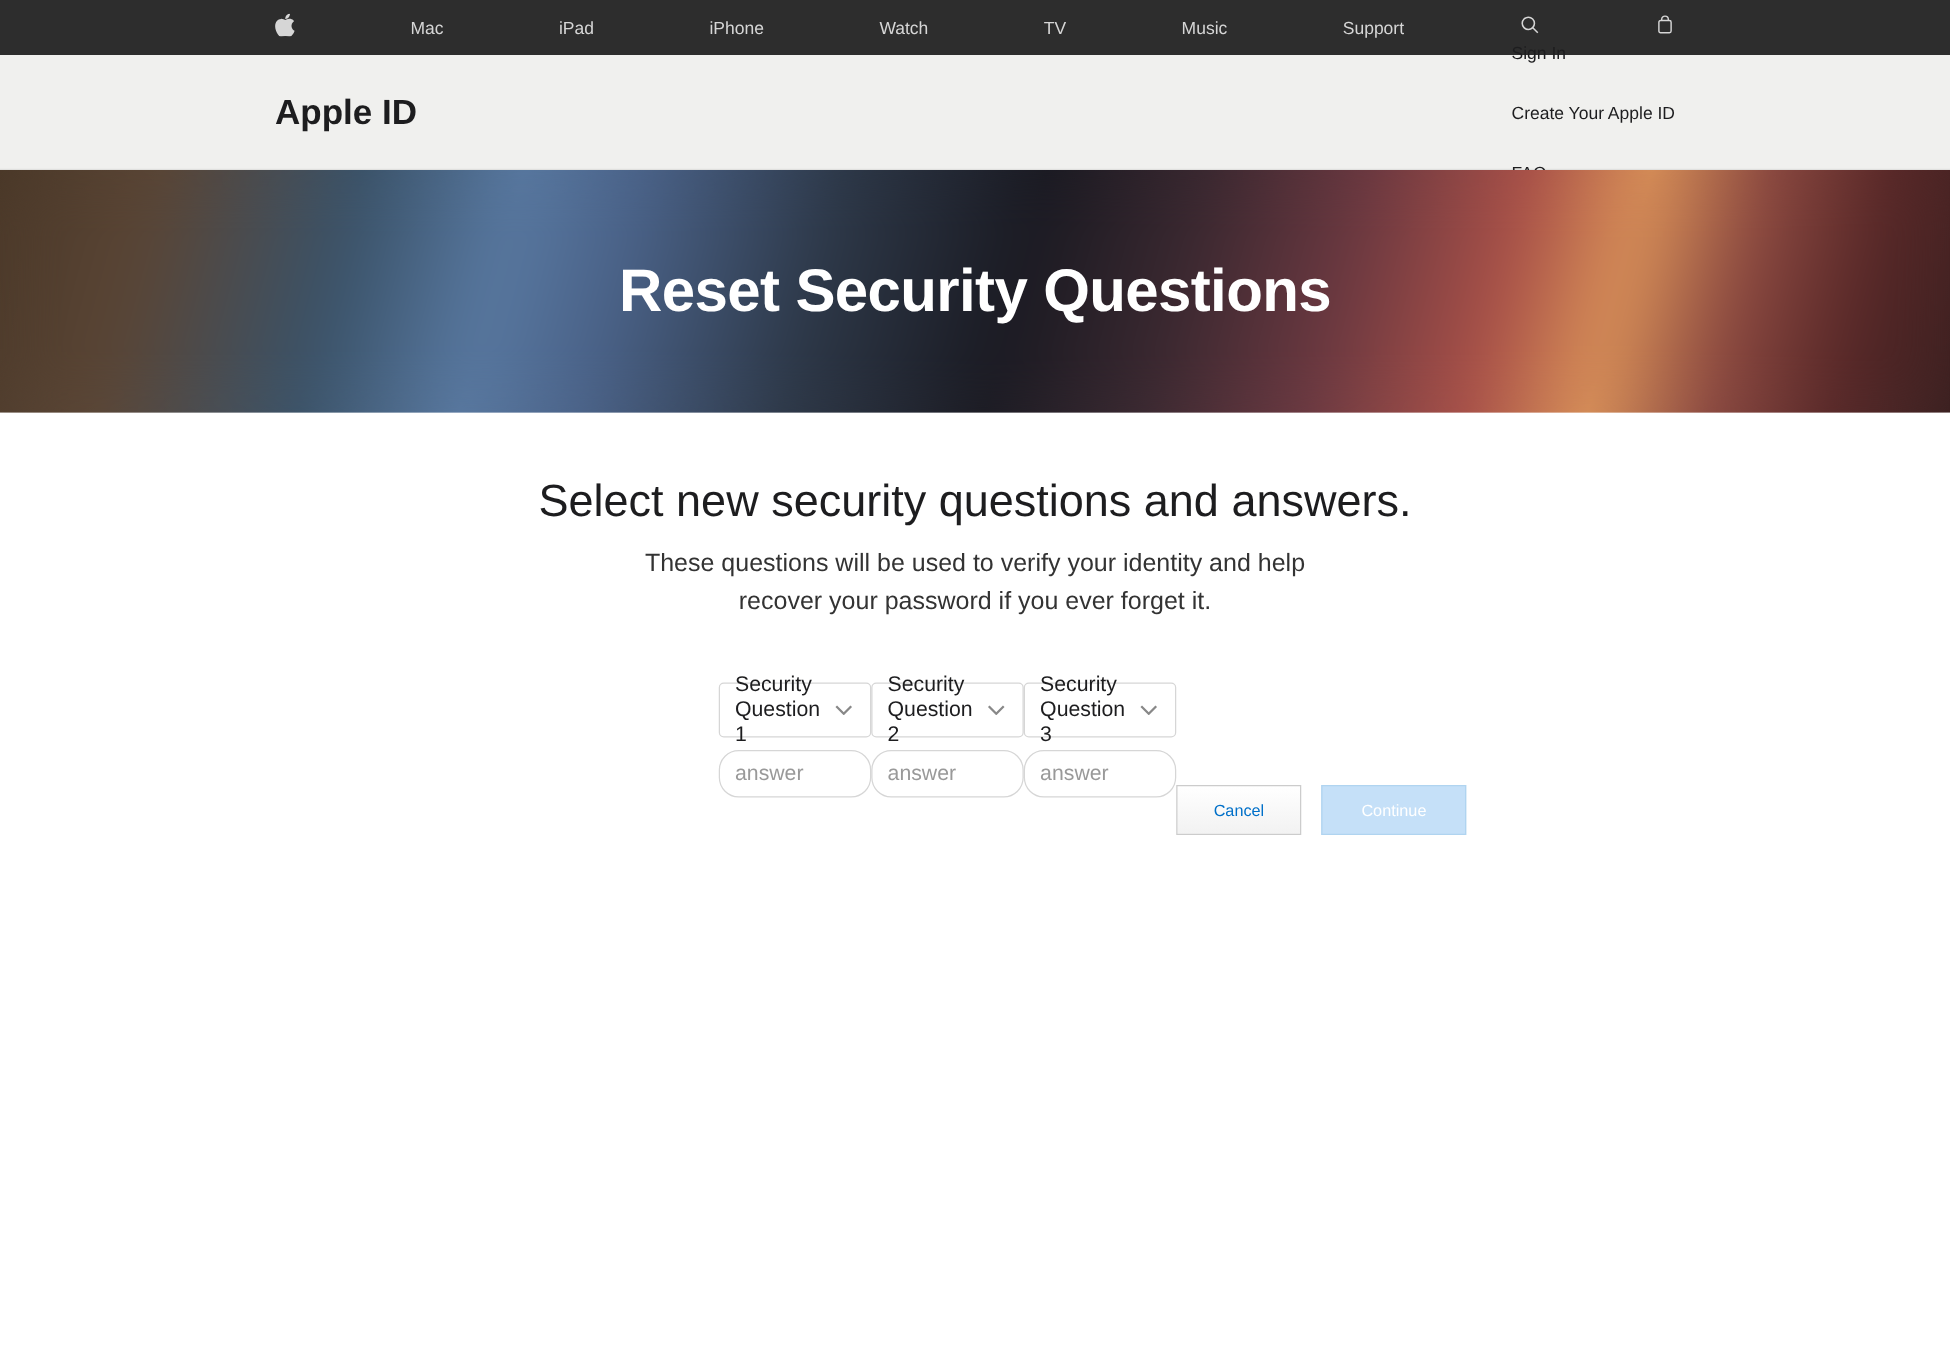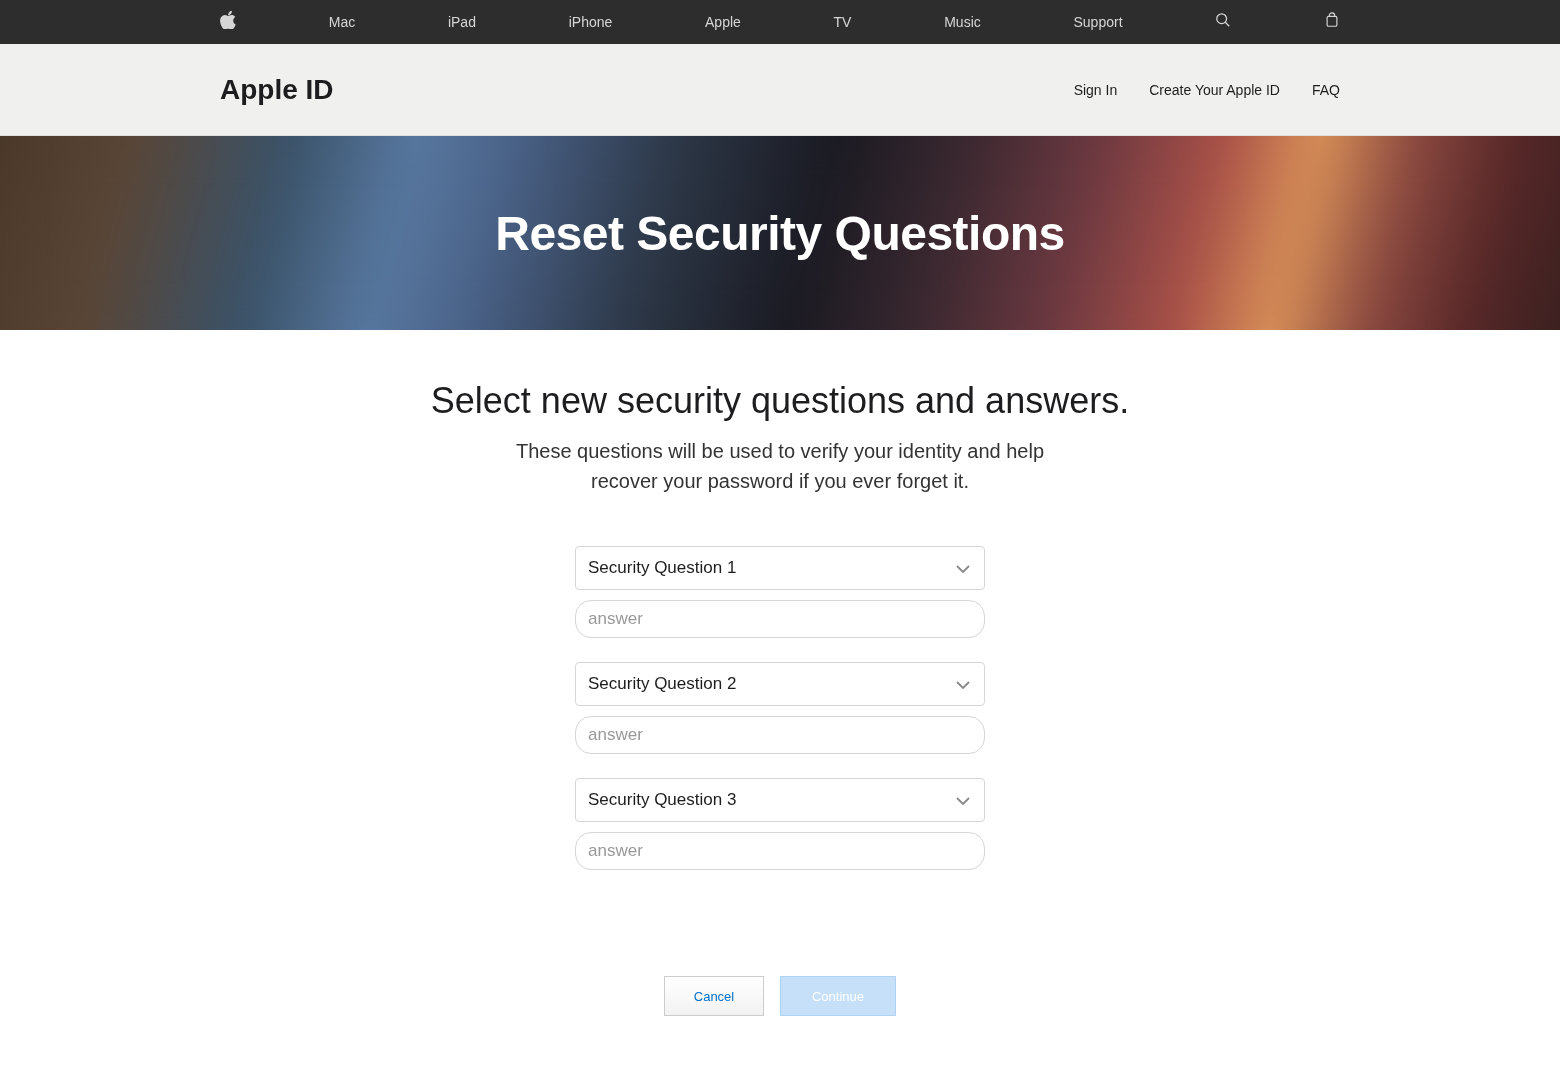--- a/index.html
+++ b/index.html
@@ -65,20 +65,21 @@
       margin: 0 auto;
     }
     .brand-title {
       font-size: 28px;
       font-weight: 600;
       color: #1d1d1f;
     }
     .sub-nav-links {
       display: flex;
       gap: 32px;
+      flex-direction: column;
     }
     .sub-nav-link {
       font-size: 14px;
       color: #1d1d1f;
       cursor: pointer;
     }
     .hero {
       height: 194px;
       display: flex;
       align-items: center;
@@ -133,21 +134,21 @@
       font-size: 20px;
       color: #333;
       text-align: center;
       max-width: 560px;
       line-height: 1.5;
       margin-bottom: 50px;
     }
     .form {
       width: 410px;
       display: flex;
-      flex-direction: column;
+      flex-direction: row;
     }
     .question-group {
       margin-bottom: 24px;
     }
     .select-wrap {
       position: relative;
       width: 100%;
       height: 44px;
       border: 1px solid #d6d6d6;
       border-radius: 4px;
@@ -224,21 +225,21 @@
 <nav class="global-nav">
   <div class="global-nav-inner">
     <span class="nav-icon apple-logo">
       <svg viewBox="0 0 16 18">
           <path d="M13.2 9.5c0-2.4 2-3.6 2.1-3.6-1.1-1.7-2.9-1.9-3.5-1.9-1.5-.2-2.9.9-3.7.9-.8 0-1.9-.9-3.2-.8-1.6 0-3.1.9-4 2.4-1.7 2.9-.4 7.3 1.2 9.7.8 1.2 1.8 2.5 3 2.4 1.2 0 1.7-.8 3.1-.8 1.5 0 1.9.8 3.2.8 1.3 0 2.2-1.2 3-2.4.9-1.3 1.3-2.7 1.3-2.7s-2.5-1-2.5-4zM11 2.8c.7-.8 1.1-2 1-3.1-1 0-2.1.7-2.8 1.5-.6.7-1.1 1.9-1 3 1.1.1 2.2-.6 2.8-1.4z"></path>
         </svg>
     </span>
     <a class="nav-item">Mac</a>
     <a class="nav-item">iPad</a>
     <a class="nav-item">iPhone</a>
-    <a class="nav-item">Apple</a>
+    <a class="nav-item">Watch</a>
     <a class="nav-item">TV</a>
     <a class="nav-item">Music</a>
     <a class="nav-item">Support</a>
     <span class="nav-icon search-icon">
       <svg viewBox="0 0 18 18">
           <circle cx="7.5" cy="7.5" r="5.5" stroke-width="1.4"></circle>
           <line x1="11.5" y1="11.5" x2="16" y2="16" stroke-width="1.4"></line>
         </svg>
     </span>
     <span class="nav-icon bag-icon">

